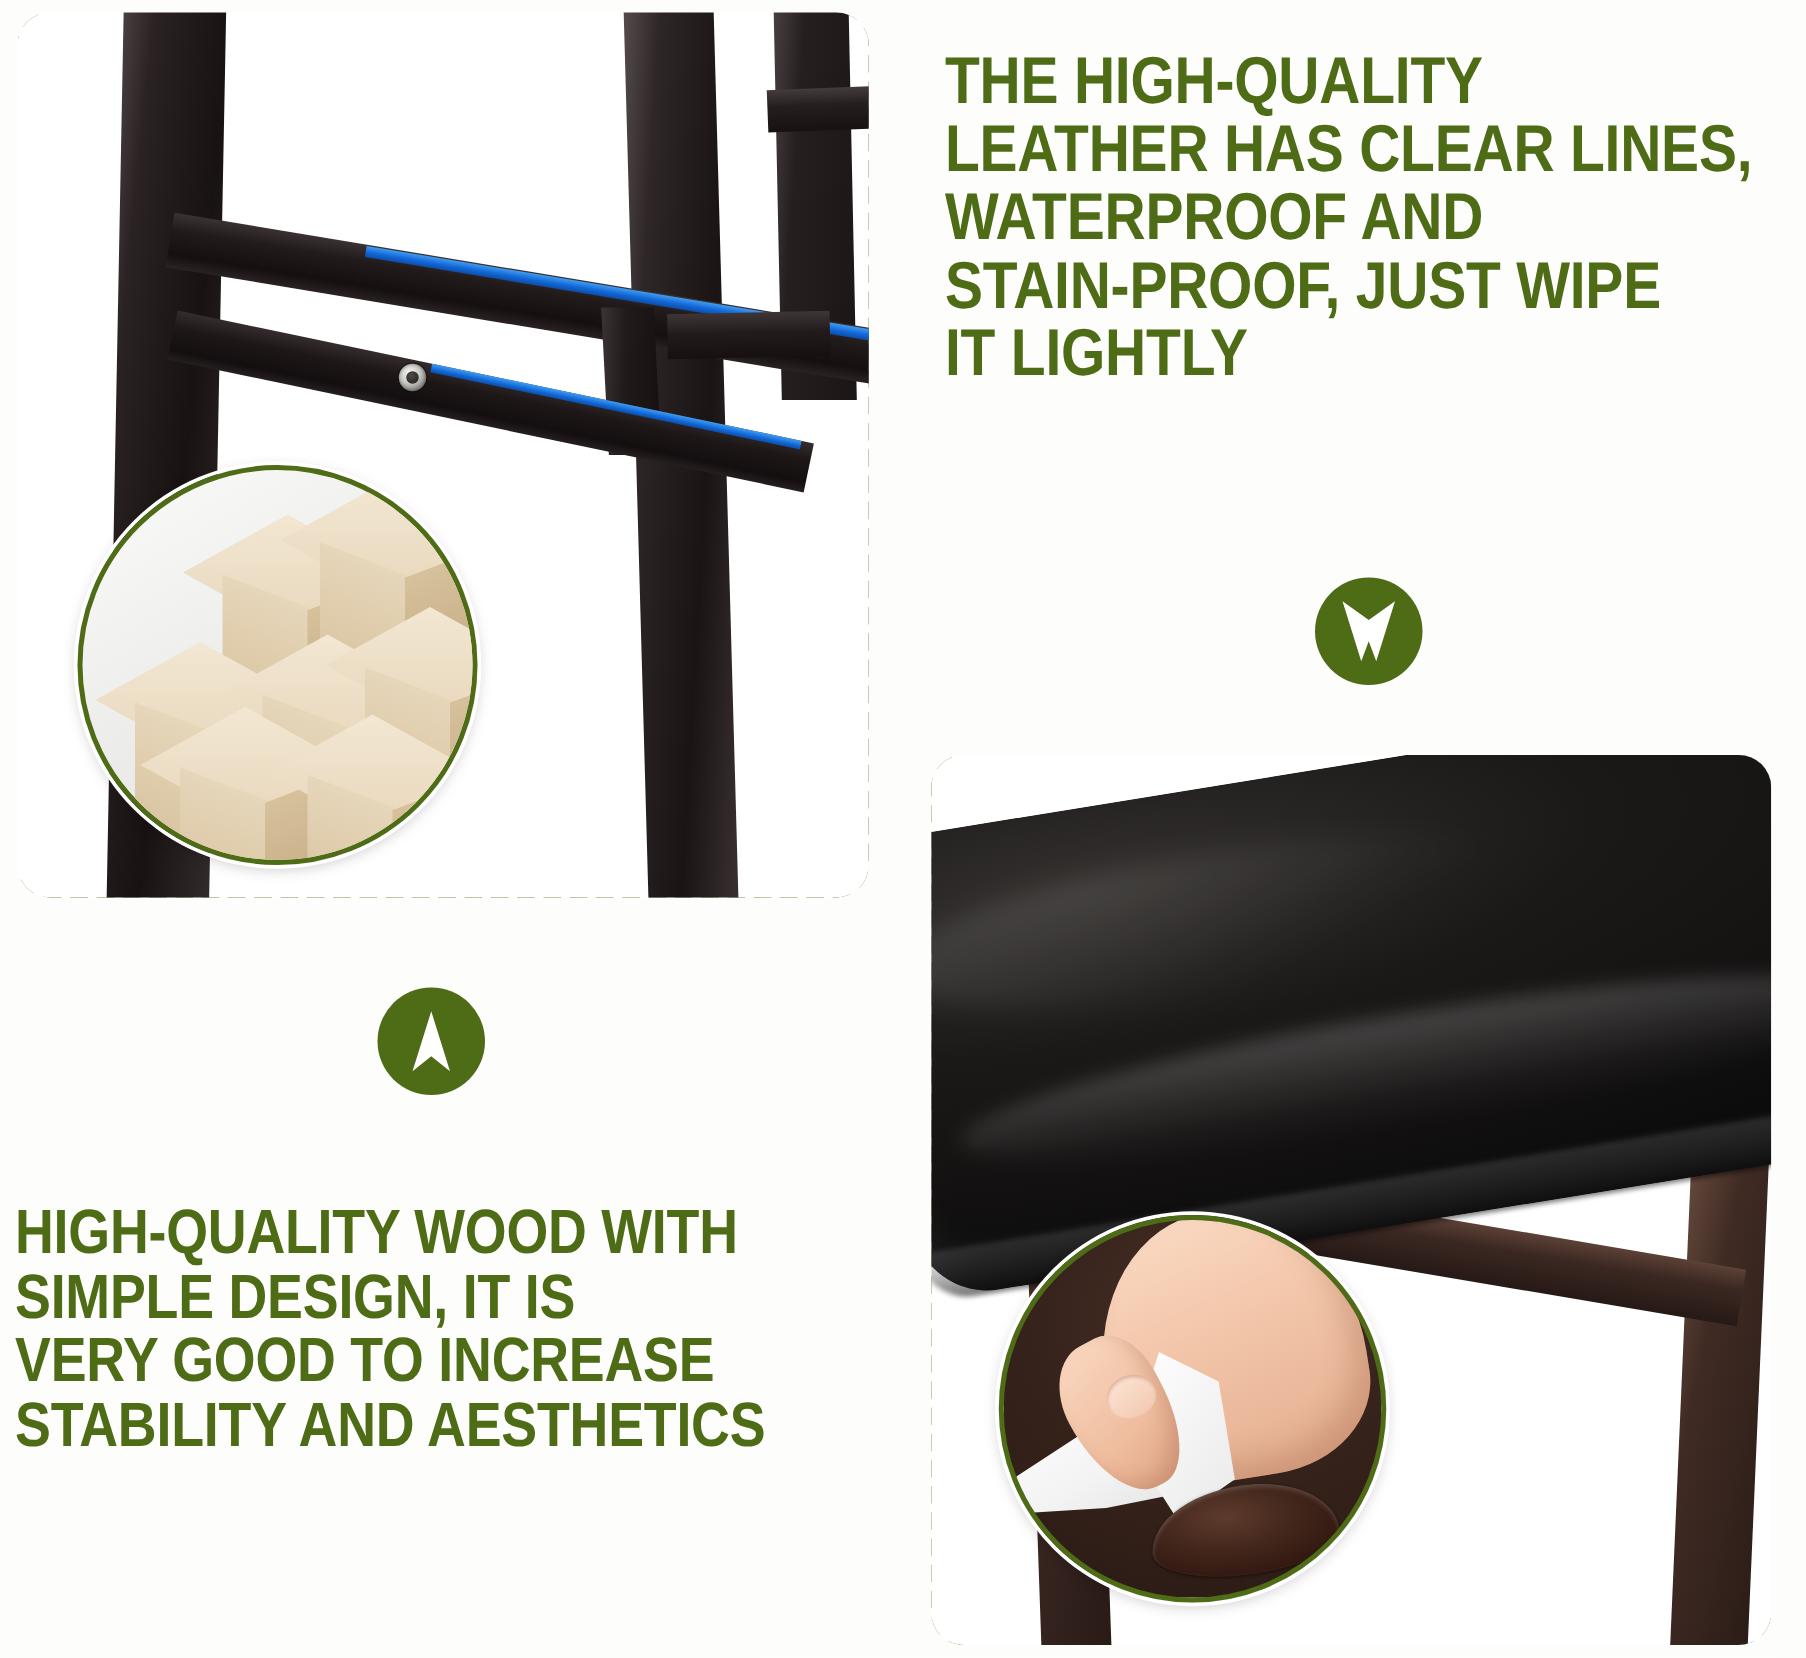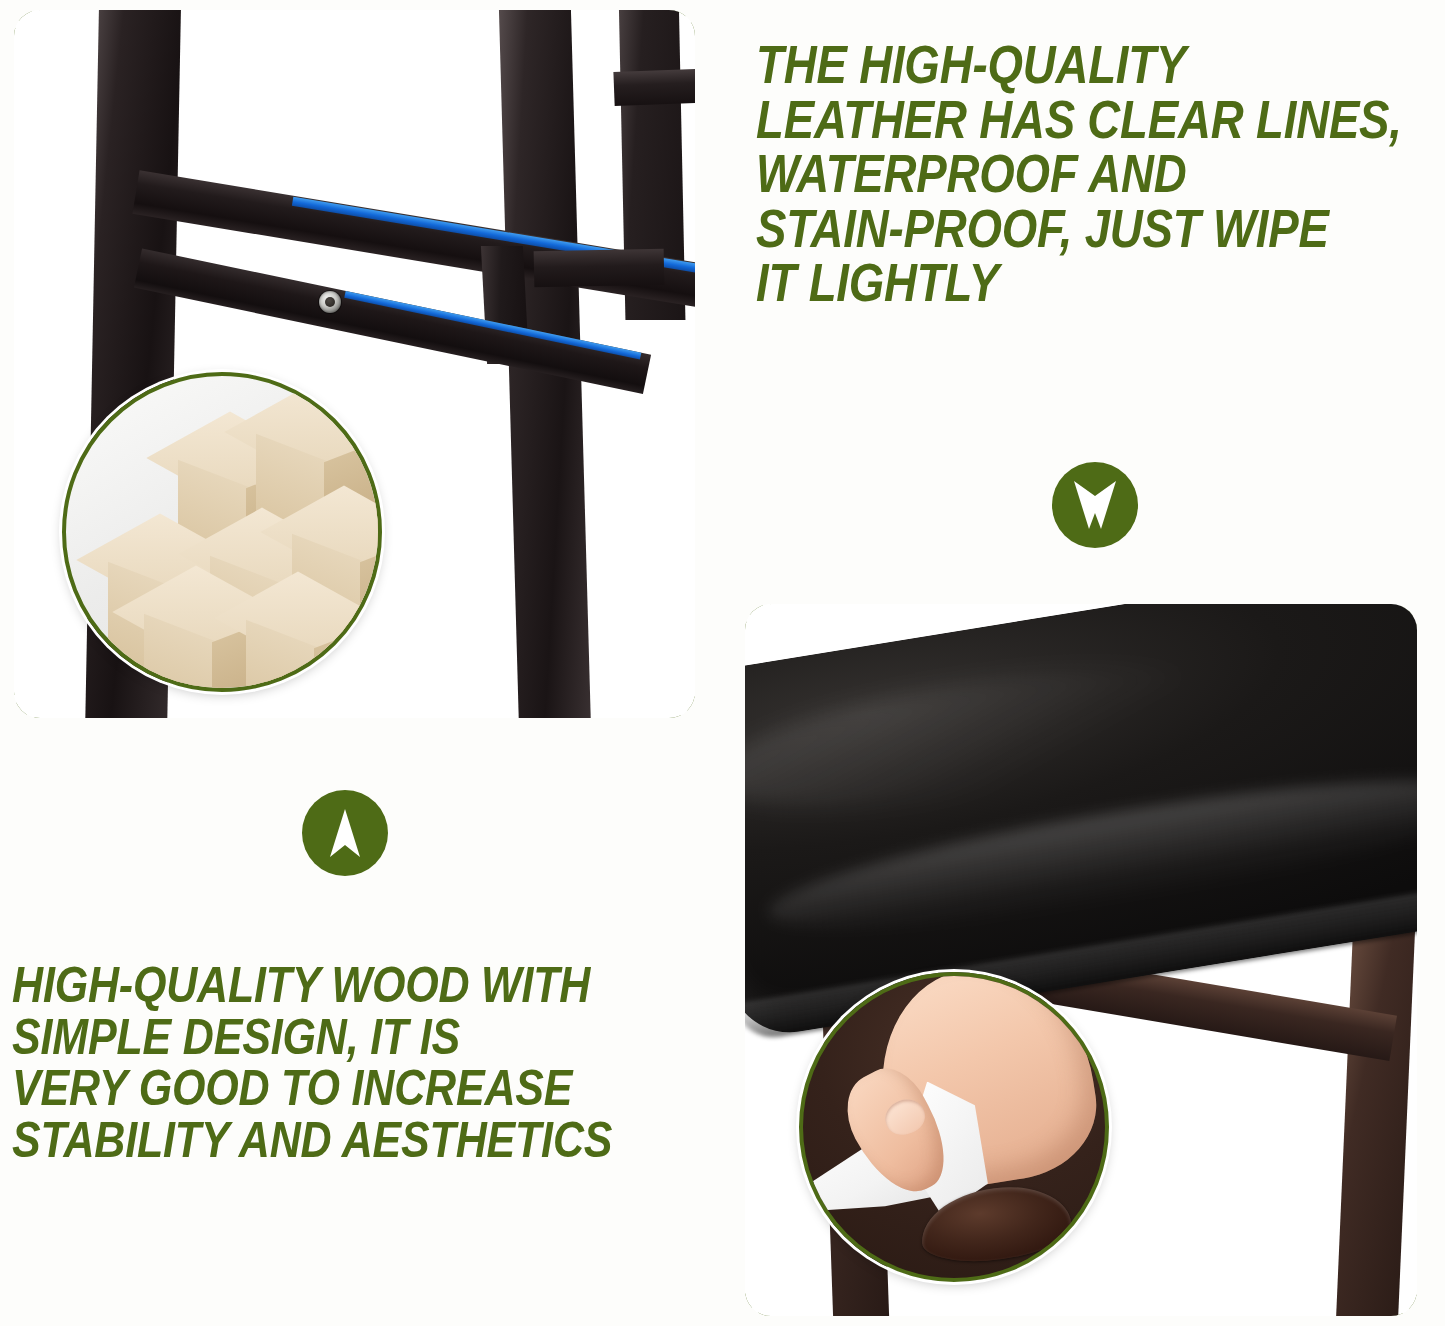--- a/index.html
+++ b/index.html
@@ -3,21 +3,21 @@
 <meta charset="utf-8">
 <style>
   * { margin:0; padding:0; box-sizing:border-box; }
   html,body{ background:#ffffff; }
   body{
     width:1445px; height:1326px;
     position:relative; overflow:hidden;
     font-family:"Liberation Sans", sans-serif;
     background:#fdfdfb;
   }
-  .stage{ position:absolute; inset:0;font-style:italic; }
+  .stage{ position:absolute; inset:0; }
 
   
   .panel{
     position:absolute;
     border:7px dashed #4e6b16;
     border-radius:26px;
     background:#ffffff;
   }
   .panel-clip{
     position:absolute; inset:-7px;

